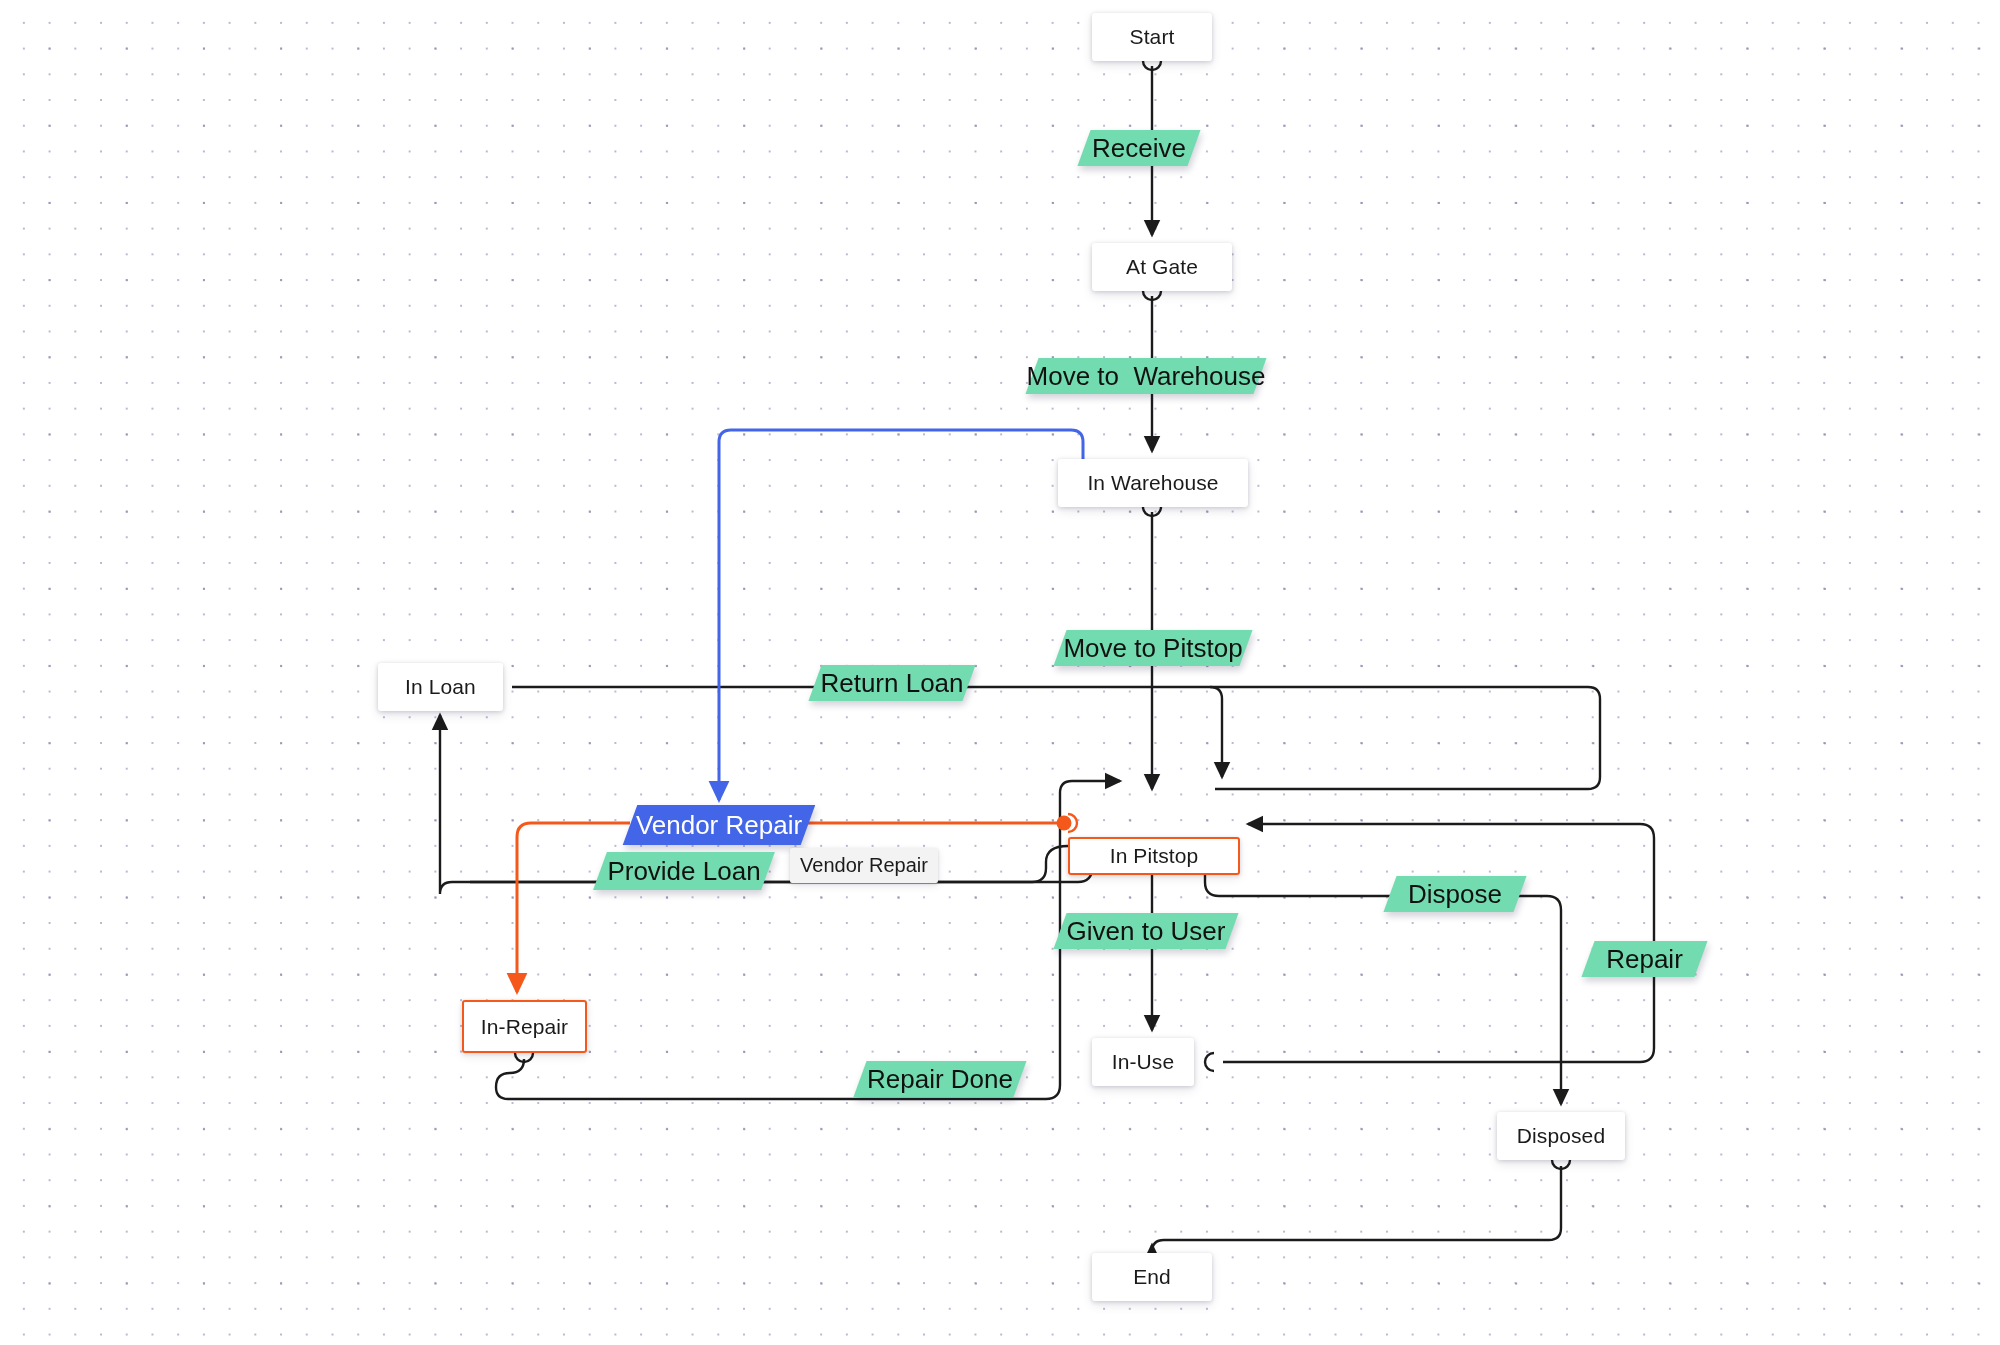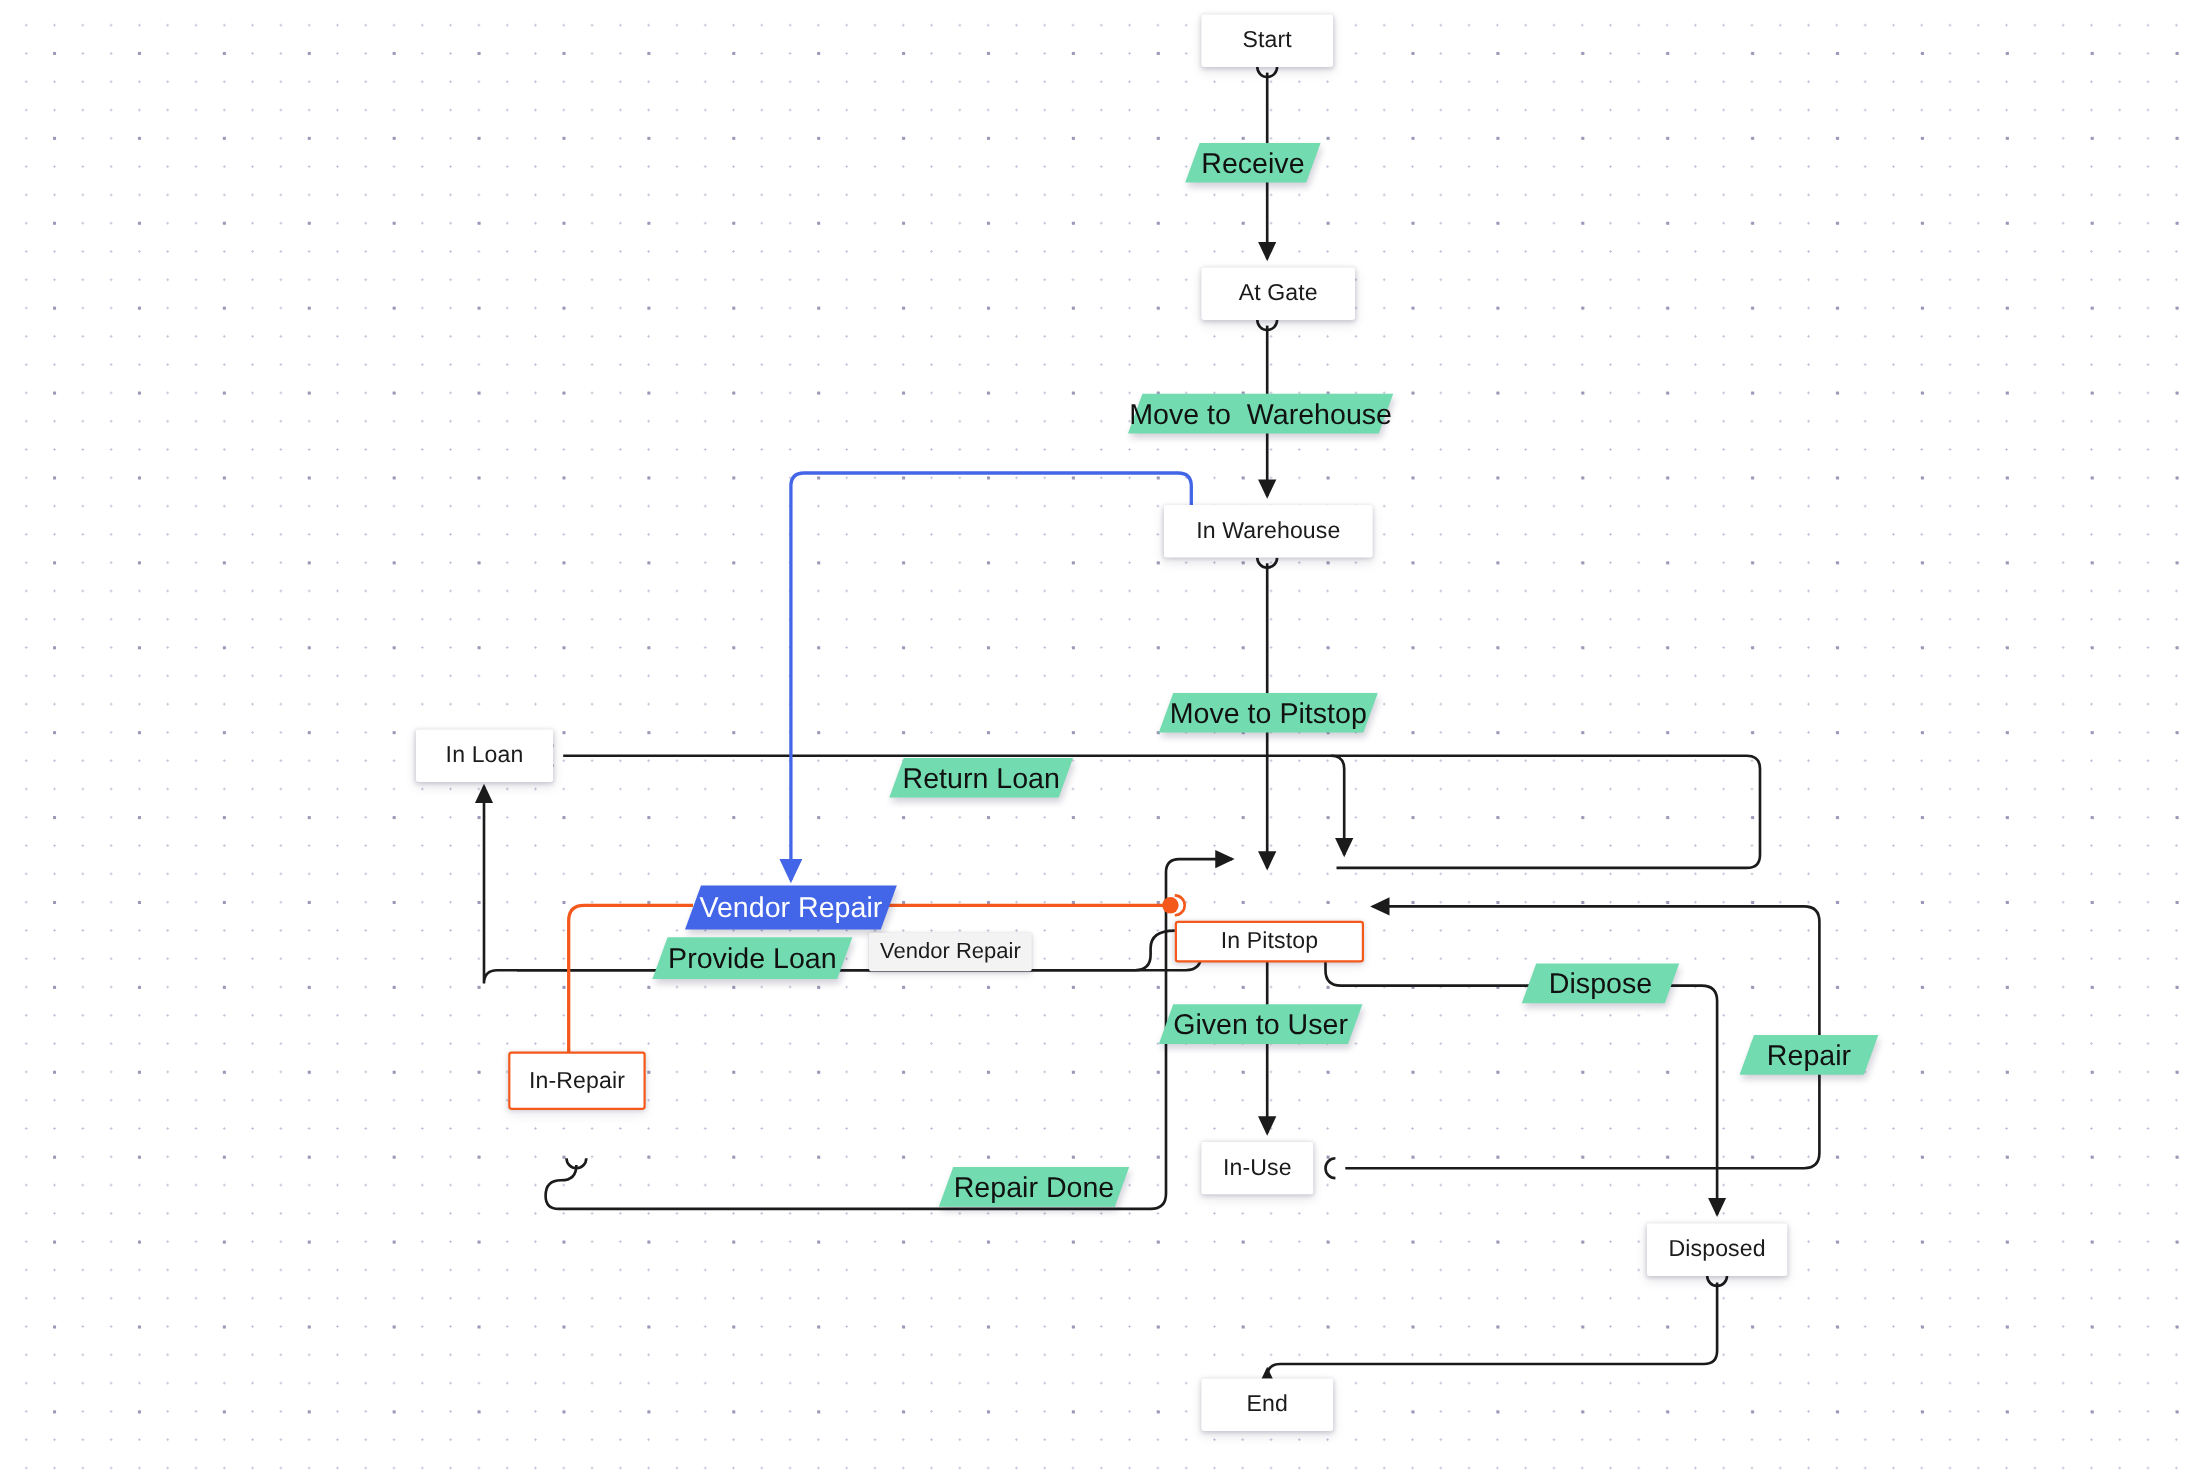--- a/index.html
+++ b/index.html
@@ -151,21 +151,21 @@
   </div>
 
   <div class="node" style="left:378px;top:663px;width:125px;height:48px;">
     <span>In Loan</span>
   </div>
 
   <div class="node sel" style="left:1068px;top:837px;width:172px;height:38px;">
     <span>In Pitstop</span>
   </div>
 
-  <div class="node sel" style="left:462px;top:956px;width:125px;height:53px;">
+  <div class="node sel" style="left:462px;top:1000px;width:125px;height:53px;">
     <span>In-Repair</span>
   </div>
 
   <div class="node" style="left:1092px;top:1038px;width:102px;height:48px;">
     <span>In-Use</span>
   </div>
 
   <div class="node" style="left:1497px;top:1112px;width:128px;height:48px;">
     <span>Disposed</span>
   </div>
@@ -182,21 +182,21 @@
   <div class="plabel" style="left:1032px;top:358px;width:228px;height:36px;">
     <span class="skin"></span>
     <span>Move to  Warehouse</span>
   </div>
 
   <div class="plabel" style="left:1060px;top:630px;width:186px;height:36px;">
     <span class="skin"></span>
     <span>Move to Pitstop</span>
   </div>
 
-  <div class="plabel" style="left:815px;top:689px;width:154px;height:36px;">
+  <div class="plabel" style="left:815px;top:665px;width:154px;height:36px;">
     <span class="skin"></span>
     <span>Return Loan</span>
   </div>
 
   <div class="plabel blue" style="left:630px;top:805px;width:178px;height:40px;">
     <span class="skin"></span>
     <span>Vendor Repair</span>
   </div>
 
   <div class="plabel" style="left:600px;top:852px;width:168px;height:38px;">

